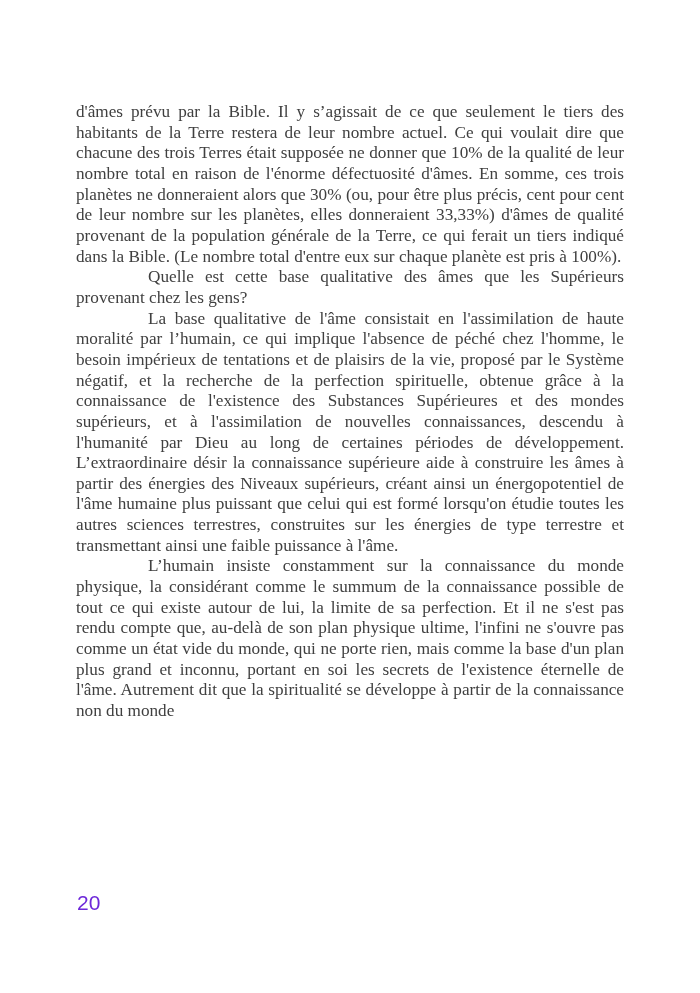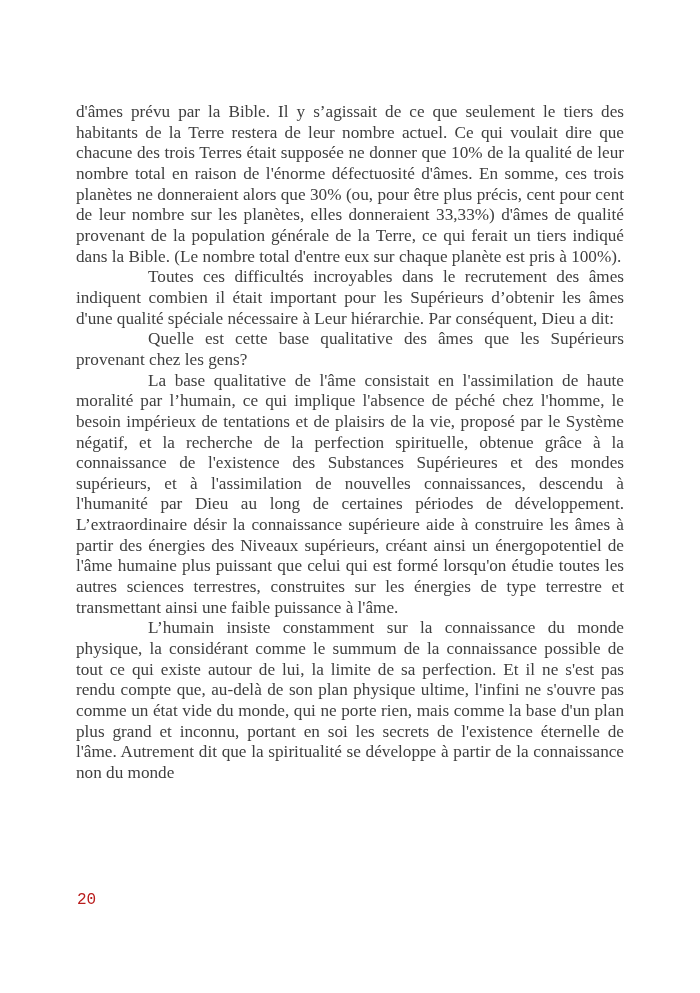--- a/index.html
+++ b/index.html
@@ -16,29 +16,28 @@
     text-align: justify;
     margin-top: 16px;
   }
   .page p { margin: 0; }
   .page p.indent { text-indent: 72px; }
   .page p.noindent { text-indent: 0; }
   .page-number {
     position: absolute;
     left: 77px;
     top: 891px;
-    font-family: Liberation Mono, monospace;
-    font-size: 16px;
-    color: #b91c1c;
+    font-family: Liberation Sans, sans-serif;
+    font-size: 21px;
+    color: #6d28d9;
   }
 </style>
 </head>
 <body>
 
 <div class="page">
   <p class="noindent">d'âmes prévu par la Bible. Il y s’agissait de ce que seulement le tiers des habitants de la Terre restera de leur nombre actuel. Ce qui voulait dire que chacune des trois Terres était supposée ne donner que 10% de la qualité de leur nombre total en raison de l'énorme défectuosité d'âmes. En somme, ces trois planètes ne donneraient alors que 30% (ou, pour être plus précis, cent pour cent de leur nombre sur les planètes, elles donneraient 33,33%) d'âmes de qualité provenant de la population générale de la Terre, ce qui ferait un tiers indiqué dans la Bible. (Le nombre total d'entre eux sur chaque planète est pris à 100%).</p>
-  <p class="indent">Toutes ces difficultés incroyables dans le recrutement des âmes indiquent combien il était important pour les Supérieurs d’obtenir les âmes d'une qualité spéciale nécessaire à Leur hiérarchie. Par conséquent, Dieu a dit:</p>
   <p class="indent">Quelle est cette base qualitative des âmes que les Supérieurs provenant chez les gens?</p>
   <p class="indent">La base qualitative de l'âme consistait en l'assimilation de haute moralité par l’humain, ce qui implique l'absence de péché chez l'homme, le besoin impérieux de tentations et de plaisirs de la vie, proposé par le Système négatif, et la recherche de la perfection spirituelle, obtenue grâce à la connaissance de l'existence des Substances Supérieures et des mondes supérieurs, et à l'assimilation de nouvelles connaissances, descendu à l'humanité par Dieu au long de certaines périodes de développement. L’extraordinaire désir la connaissance supérieure aide à construire les âmes à partir des énergies des Niveaux supérieurs, créant ainsi un énergopotentiel de l'âme humaine plus puissant que celui qui est formé lorsqu'on étudie toutes les autres sciences terrestres, construites sur les énergies de type terrestre et transmettant ainsi une faible puissance à l'âme.</p>
   <p class="indent">L’humain insiste constamment sur la connaissance du monde physique, la considérant comme le summum de la connaissance possible de tout ce qui existe autour de lui, la limite de sa perfection. Et il ne s'est pas rendu compte que, au-delà de son plan physique ultime, l'infini ne s'ouvre pas comme un état vide du monde, qui ne porte rien, mais comme la base d'un plan plus grand et inconnu, portant en soi les secrets de l'existence éternelle de l'âme. Autrement dit que la spiritualité se développe à partir de la connaissance non du monde</p>
 </div>
 
 <div class="page-number">20</div>
 
 </body></html>

